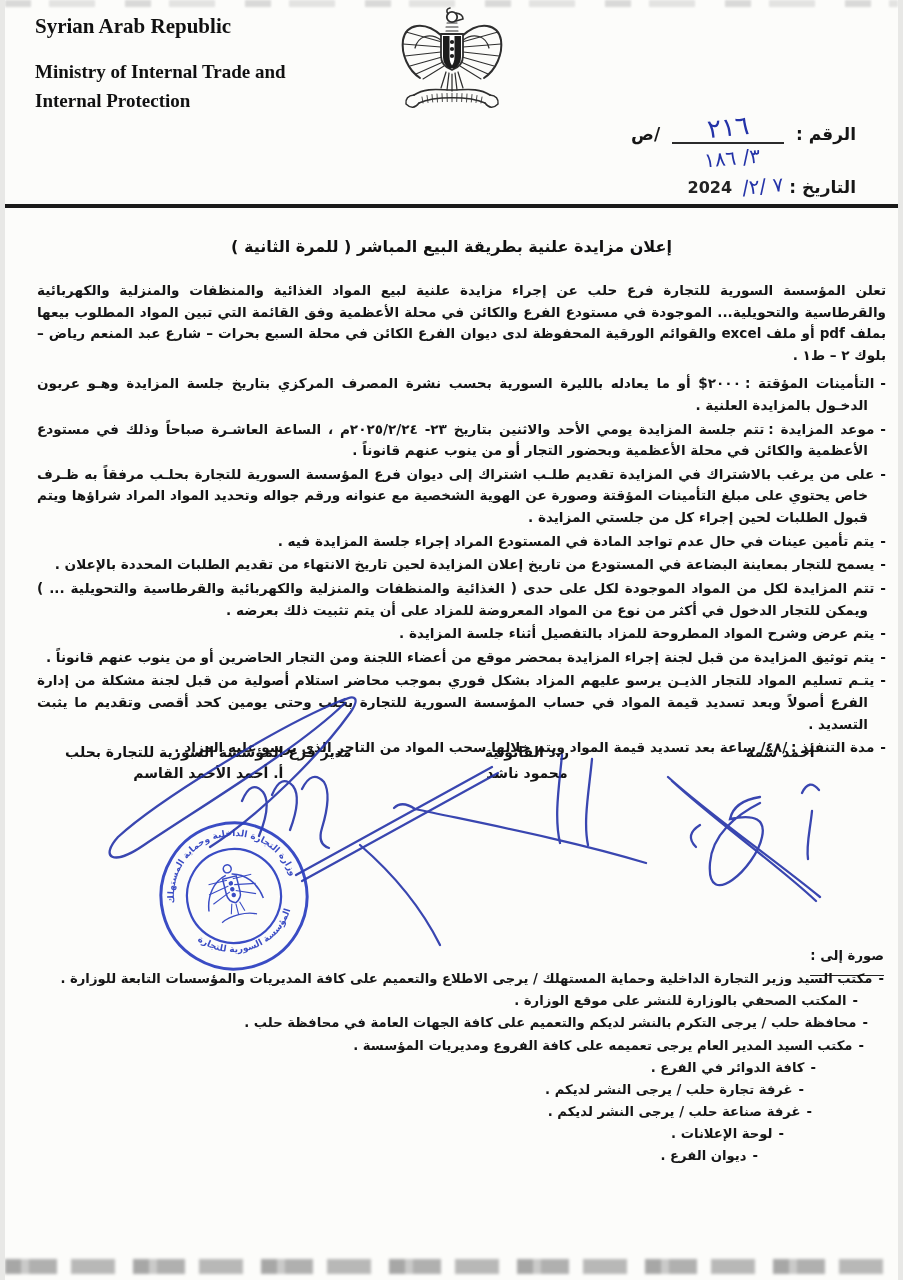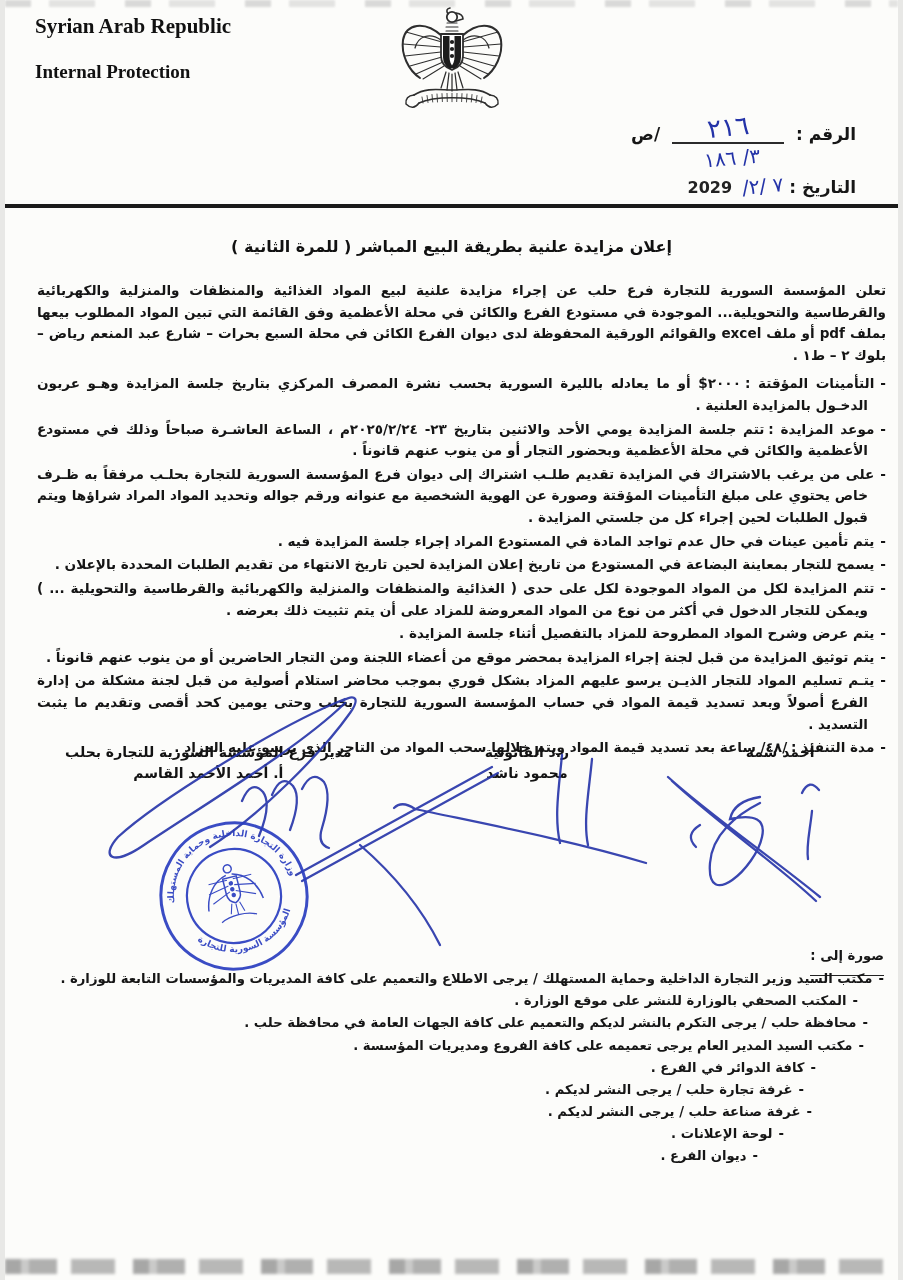--- a/index.html
+++ b/index.html
@@ -57,20 +57,21 @@
     background:repeating-linear-gradient(90deg,#555 0 16px,#999 16px 24px,#666 24px 52px,transparent 52px 66px,#777 66px 110px,transparent 110px 128px);}
 </style>
 </head>
 <body>
 
 <div class="page">
   <div class="noise-top"></div>
 
   <div class="header-en">
     <div class="l1">Syrian Arab Republic</div>
+    <div class="l2">Ministry of Internal Trade and</div>
     <div class="l3">Internal Protection</div>
   </div>
 
   <svg class="emblem" viewBox="0 0 112 115">
     <g fill="none" stroke="#2e2e2e" stroke-width="1.6" stroke-linecap="round">
       <circle cx="56" cy="15" r="5.2" stroke-width="1.8"></circle>
       <path d="M60 11 q7 1 7 6 l-7 2"></path>
       <path d="M52 12 q-3 -5 2 -6"></path>
       <path d="M51 21 h10 M50 25 h12 M50 29 h12" stroke-width="1.1"></path>
       <path d="M46 34 C28 18 10 22 7 38 C5 52 12 68 24 76" stroke-width="2"></path>
@@ -99,21 +100,21 @@
       <span>الرقم :</span>
       <span class="numline"><span class="hand big">٢١٦</span></span>
       <span>/ص</span>
     </div>
     <div class="ref-secondary">
       <span class="hand mid" dir="ltr">٣/ ١٨٦</span>
     </div>
     <div class="ref-line">
       <span>التاريخ :</span>
       <span class="hand mid">٧ /٢/</span>
-      <span class="date-year">2029</span>
+      <span class="date-year">2024</span>
     </div>
   </div>
 
   <div class="rule"></div>
 
   <div class="title">إعلان مزايدة علنية بطريقة البيع المباشر ( للمرة الثانية )</div>
 
   <div class="body">
     <p class="intro">تعلن المؤسسة السورية للتجارة فرع حلب عن إجراء مزايدة علنية لبيع المواد الغذائية والمنظفات والمنزلية والكهربائية والقرطاسية والتحويلية... الموجودة في مستودع الفرع والكائن في محلة الأعظمية وفق القائمة التي تبين المواد المطلوب بيعها بملف pdf أو ملف excel والقوائم الورقية المحفوظة لدى ديوان الفرع الكائن في محلة السبع بحرات – شارع عبد المنعم رياض – بلوك ٢ – ط١ .</p>
 

